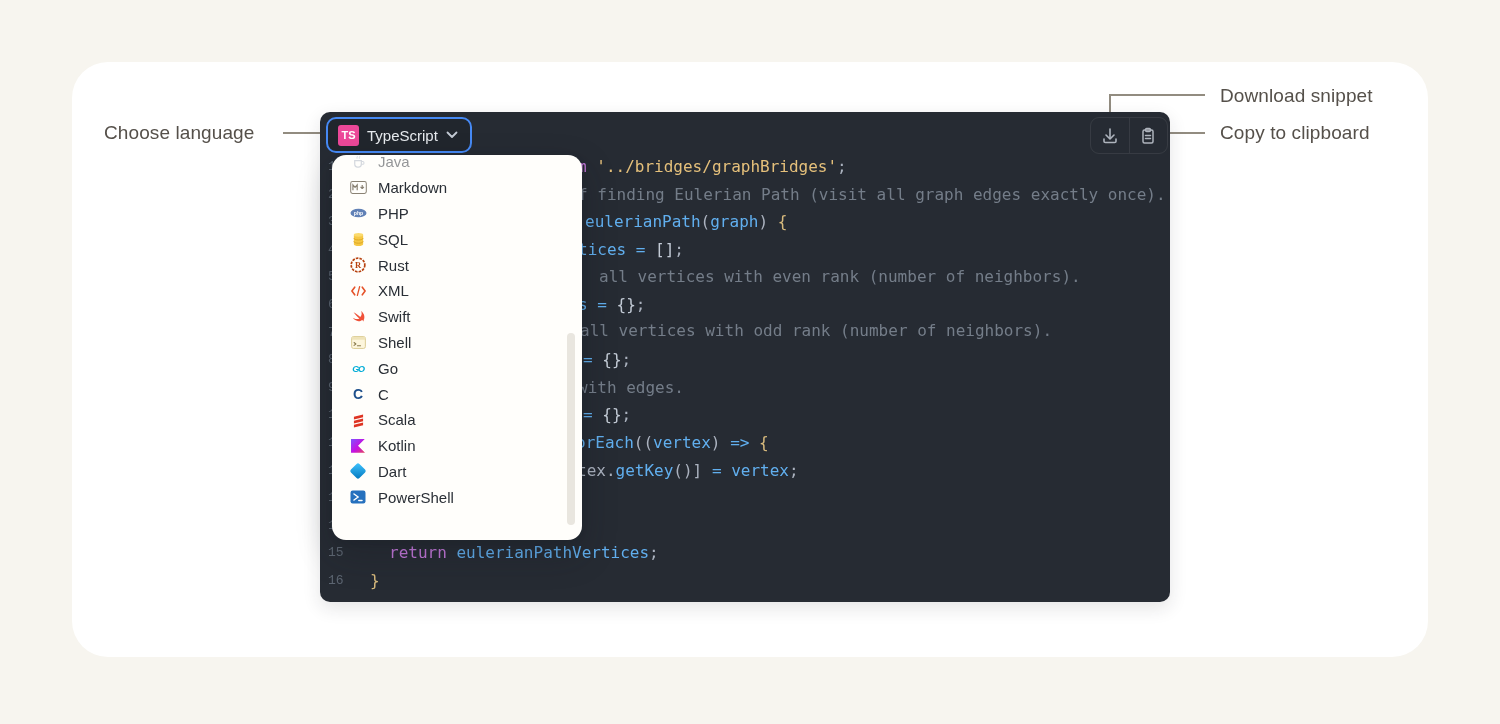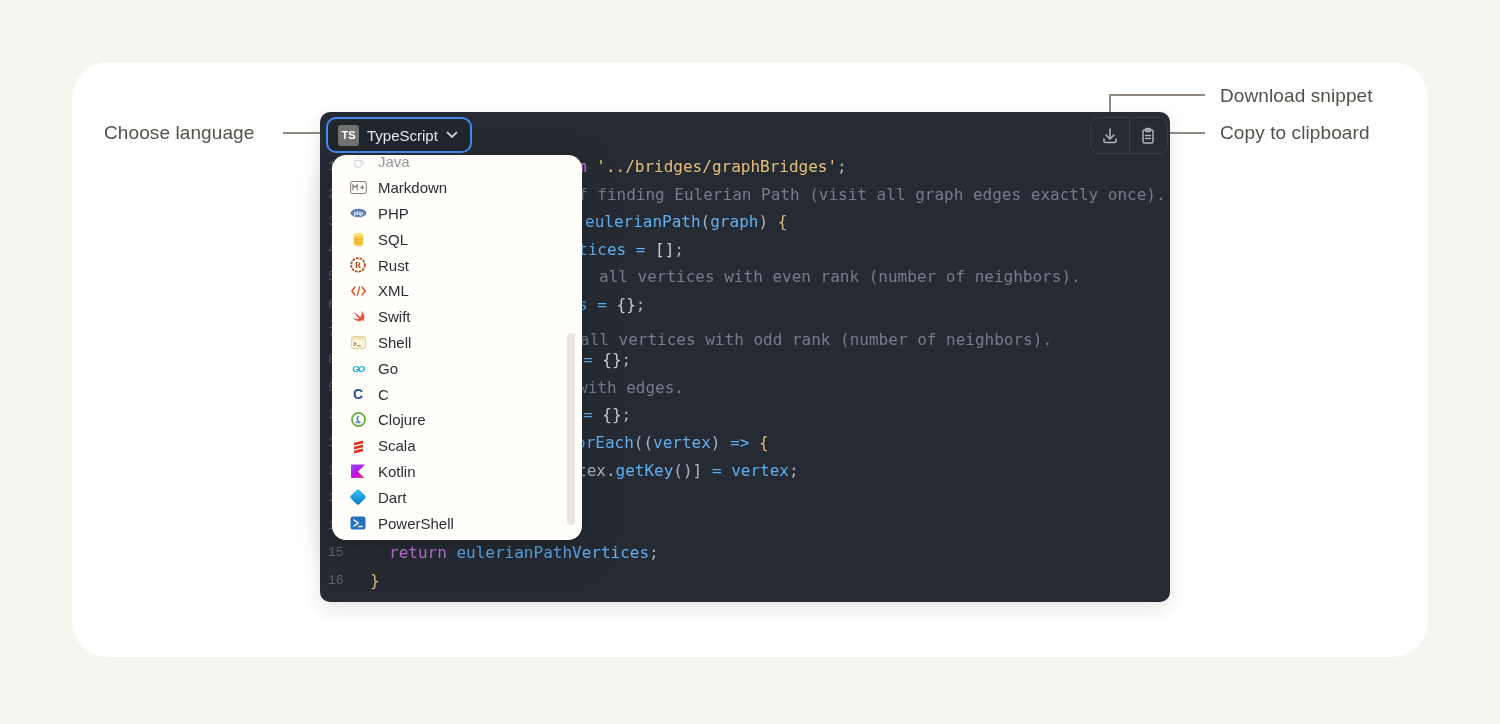--- a/index.html
+++ b/index.html
@@ -12,21 +12,21 @@
   .ann { position:absolute; color:#55504a; font-size:19px; font-weight:500; letter-spacing:.1px; }
   .ann-choose { left:104px; top:122px; }
   .ann-download { left:1220px; top:85px; }
   .ann-copy { left:1220px; top:122px; }
   .call-line { position:absolute; background:#928c80; }
 
   
   .panel { position:absolute; left:320px; top:112px; width:850px; height:490px; background:#262b33; border-radius:10px; box-shadow:0 6px 18px rgba(30,35,45,.12); }
 
   .lang-btn { position:absolute; left:6px; top:5px; height:36px; padding:0 12px 0 10px; display:flex; align-items:center; gap:8px; background:#21262d; border:2px solid #4689f4; border-radius:10px; cursor:pointer; }
-  .ts-badge { width:21px; height:21px; background:#737373; border-radius:3px; color:#fff; font-size:11px; font-weight:bold; display:flex; align-items:center; justify-content:center; }
+  .ts-badge { width:21px; height:21px; background:#ec4899; border-radius:3px; color:#fff; font-size:11px; font-weight:bold; display:flex; align-items:center; justify-content:center; }
   .lang-btn-label { color:#e7eaee; font-size:15px; font-weight:500; }
 
   .icon-group { position:absolute; left:770px; top:5px; width:78px; height:37px; display:flex; border:1px solid rgba(255,255,255,.08); border-radius:9px; overflow:hidden; }
   .icon-btn { flex:1; display:flex; align-items:center; justify-content:center; cursor:pointer; }
   .icon-btn + .icon-btn { border-left:1px solid rgba(255,255,255,.08); }
   .icon-btn svg { stroke:#aeb4bd; }
 
   .gutter-num { position:absolute; left:8px; width:20px; text-align:left; color:#5d6672; font-family:Liberation Mono, monospace; font-size:13px; height:28px; line-height:28px; }
   .code-line { position:absolute; height:28px; line-height:28px; font-family:"DejaVu Sans Mono", monospace; font-size:16px; white-space:pre; }
   .tk-kw{color:#c678dd} .tk-str{color:#e5c07b} .tk-fn{color:#61afef} .tk-com{color:#747d89}
@@ -76,21 +76,21 @@
       <div class="gutter-num" style="top: 427.4px;">15</div>
       <div class="gutter-num" style="top: 455px;">16</div>
     </div>
   <div id="code">
       <div class="code-line" style="top: 41px; left: 257px;"><span class="tk-kw">m</span><span class="tk-fg"> </span><span class="tk-str">'../bridges/graphBridges'</span><span class="tk-fg">;</span></div>
       <div class="code-line" style="top: 68.6px; left: 258px;"><span class="tk-com">f finding Eulerian Path (visit all graph edges exactly once).</span></div>
       <div class="code-line" style="top: 96.2px; left: 265px;"><span class="tk-fn">eulerianPath</span><span class="tk-fg">(</span><span class="tk-fn">graph</span><span class="tk-fg">)</span><span class="tk-fg"> </span><span class="tk-brace">{</span></div>
       <div class="code-line" style="top: 123.8px; left: 258px;"><span class="tk-fn">tices</span><span class="tk-fg"> </span><span class="tk-op">=</span><span class="tk-fg"> </span><span class="tk-lit">[]</span><span class="tk-fg">;</span></div>
       <div class="code-line" style="top: 151.4px; left: 260px; margin-left: 19px;"><span class="tk-com">all vertices with even rank (number of neighbors).</span></div>
       <div class="code-line" style="top: 179px; left: 258px;"><span class="tk-fn">s</span><span class="tk-fg"> </span><span class="tk-op">=</span><span class="tk-fg"> </span><span class="tk-lit">{}</span><span class="tk-fg">;</span></div>
-      <div class="code-line" style="top: 214px; left: 260px;"><span class="tk-com">all vertices with odd rank (number of neighbors).</span></div>
+      <div class="code-line" style="top: 205px; left: 260px;"><span class="tk-com">all vertices with odd rank (number of neighbors).</span></div>
       <div class="code-line" style="top: 234.2px; left: 263px;"><span class="tk-op">=</span><span class="tk-fg"> </span><span class="tk-lit">{}</span><span class="tk-fg">;</span></div>
       <div class="code-line" style="top: 261.8px; left: 258px;"><span class="tk-com">with edges.</span></div>
       <div class="code-line" style="top: 289.4px; left: 263px;"><span class="tk-op">=</span><span class="tk-fg"> </span><span class="tk-lit">{}</span><span class="tk-fg">;</span></div>
       <div class="code-line" style="top: 317px; left: 256px;"><span class="tk-fn">orEach</span><span class="tk-fg">((</span><span class="tk-fn">vertex</span><span class="tk-fg">)</span><span class="tk-fg"> </span><span class="tk-op">=&gt;</span><span class="tk-fg"> </span><span class="tk-brace">{</span></div>
       <div class="code-line" style="top: 344.6px; left: 257px;"><span class="tk-fg">tex</span><span class="tk-fg">.</span><span class="tk-fn">getKey</span><span class="tk-fg">()] </span><span class="tk-op">=</span><span class="tk-fg"> </span><span class="tk-fn">vertex</span><span class="tk-fg">;</span></div>
       <div class="code-line" style="top: 427.4px; left: 69px;"><span class="tk-kw">return</span><span class="tk-fg"> </span><span class="tk-fn">eulerianPathVertices</span><span class="tk-fg">;</span></div>
       <div class="code-line" style="top: 455px; left: 50px;"><span class="tk-brace">}</span></div>
     </div>
 
   <div class="lang-btn">
@@ -209,29 +209,20 @@
       <div class="dd-item">
         <span class="dd-icon">
           <svg viewBox="0 0 14 14" width="14" height="14">
             <text x="7" y="12" font-size="14" font-weight="bold" fill="#1d4f8b" text-anchor="middle" font-family="sans-serif">C</text>
           </svg>
         </span>
         <span class="dd-label">C</span>
       </div>
       <div class="dd-item">
         <span class="dd-icon">
-          <svg viewBox="0 0 16 16" width="15" height="15">
-            <circle cx="8" cy="8" r="7" fill="#fff" stroke="#63b132" stroke-width="1.8"></circle>
-            <path d="M8 4.6c-1.3 1-1.7 2.4-1 3.6.7 1.2 1 2.1 2.4 2.9-1 .6-3.1.4-3.9-1" fill="none" stroke="#5881d8" stroke-width="1.5" stroke-linecap="round"></path>
-          </svg>
-        </span>
-        <span class="dd-label">Clojure</span>
-      </div>
-      <div class="dd-item">
-        <span class="dd-icon">
           <svg viewBox="0 0 12 17" width="11" height="16">
             <path d="M1 5L11 2.6v3L1 8zM1 9.3L11 6.9v3L1 12.3zM1 13.6L11 11.2v3L1 16.6z" fill="#de3423"></path>
           </svg>
         </span>
         <span class="dd-label">Scala</span>
       </div>
       <div class="dd-item">
         <span class="dd-icon">
           <span class="kotlin-shape"></span>
         </span>

